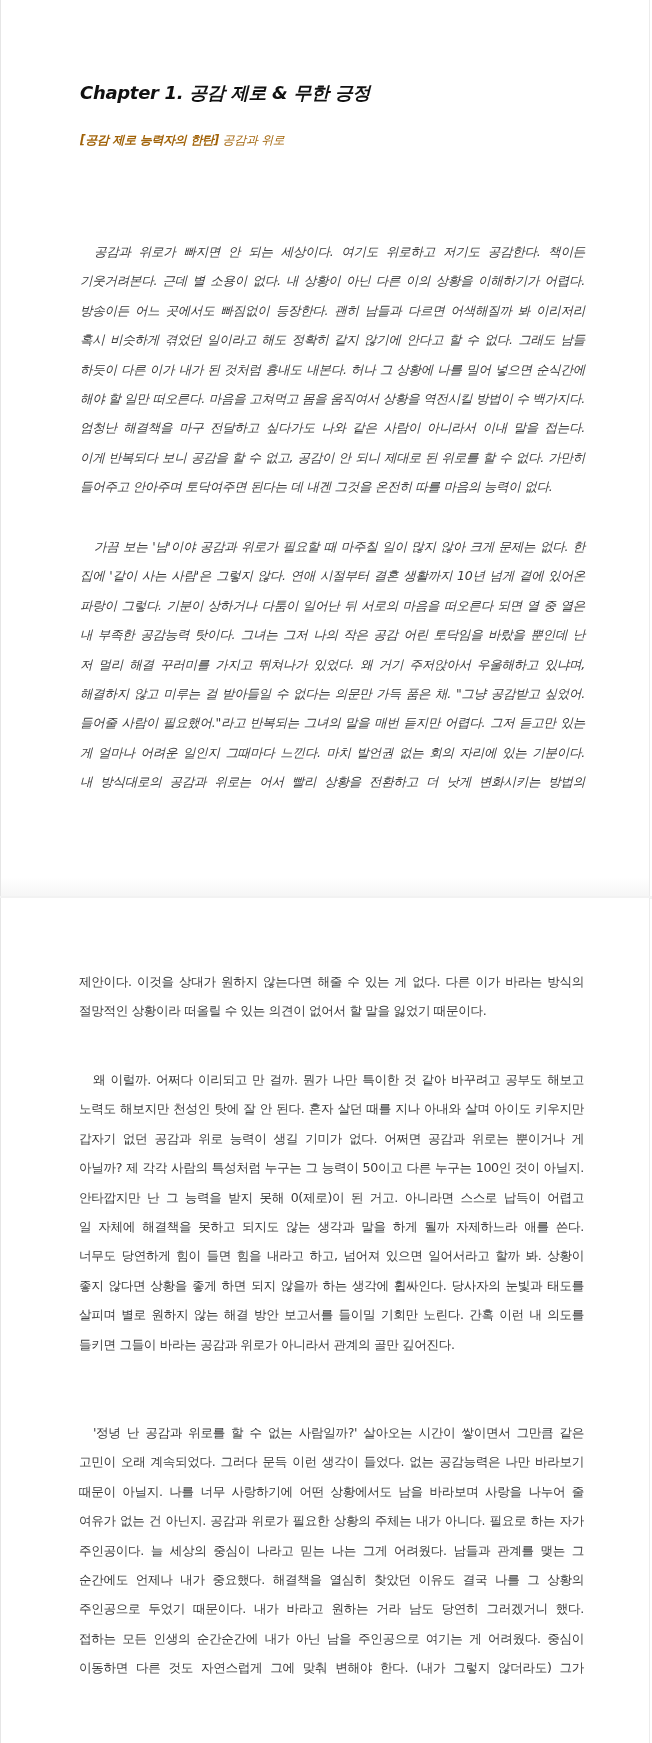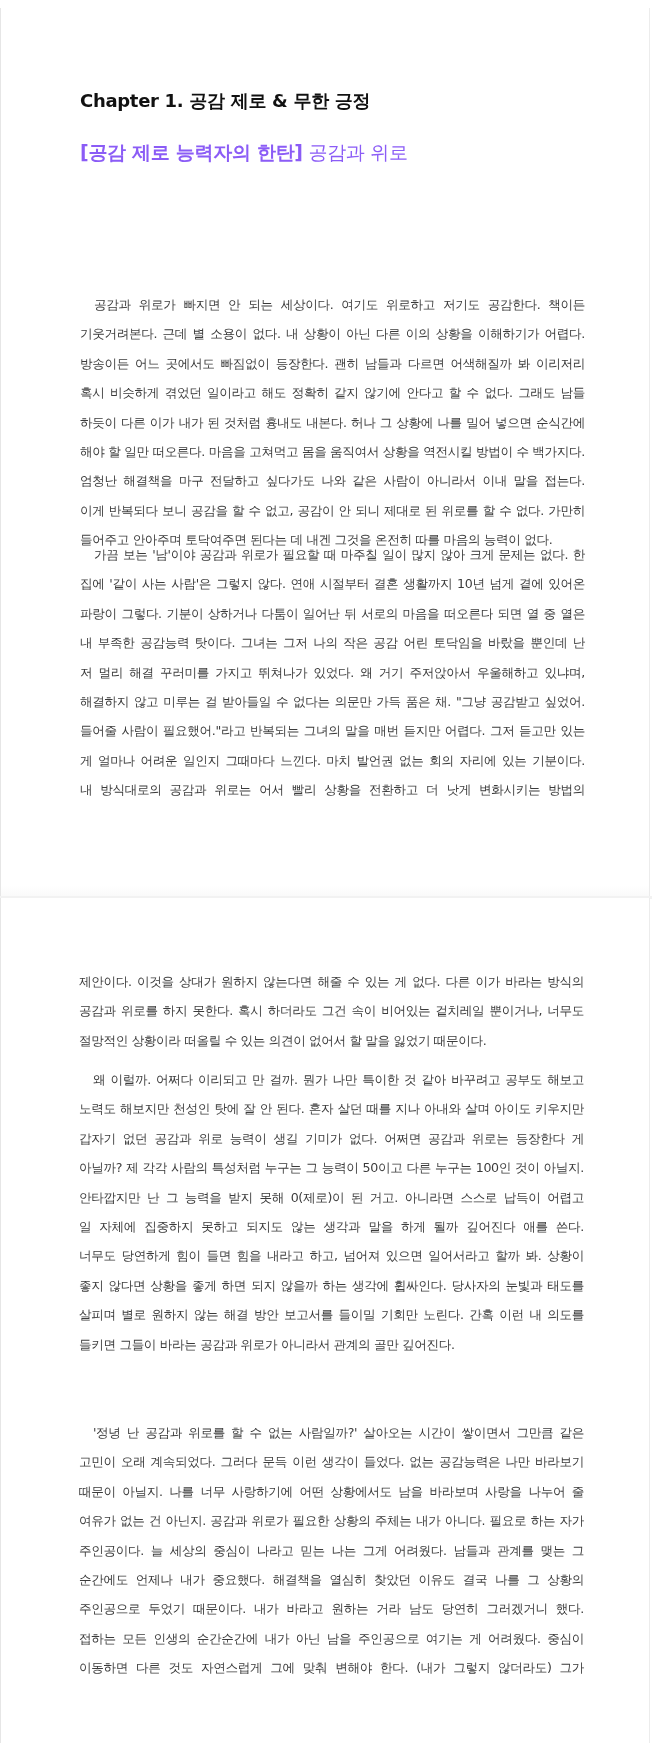--- a/index.html
+++ b/index.html
@@ -23,21 +23,21 @@
     }
     .page {
       position: absolute;
       left: 0;
       width: 650px;
       background: #ffffff;
       border-left: 1px solid #e6e6e6;
       border-right: 1px solid #ececec;
       box-sizing: border-box;
     }
-    .page-1 { top: 8px; height: 898px; }
+    .page-1 { top: 0; height: 898px; font-style: italic; }
     .page-2 { top: 898px; height: 845px; }
     .page-1::after {
       content: "";
       position: absolute;
       left: 0; right: 0; bottom: 0;
       height: 20px;
       background: linear-gradient(to bottom, #ffffff, #f5f5f5);
     }
     .page-gap {
       position: absolute;
@@ -50,22 +50,22 @@
       left: 79px; top: 81px;
       font-size: 18px;
       font-weight: bold;
       color: #111111;
       letter-spacing: -0.3px;
       white-space: nowrap;
     }
     .section-title {
       position: absolute;
       left: 79px; top: 132px;
-      font-size: 19px;
-      color: #8b5cf6;
+      font-size: 12px;
+      color: #a16207;
       letter-spacing: -0.3px;
       white-space: nowrap;
     }
     .section-title .bracket {
       font-weight: bold;
     }
     .para {
       position: absolute;
       left: 79px;
       width: 505px;
@@ -81,21 +81,21 @@
       white-space: nowrap;
       text-align: justify;
       text-align-last: justify;
       height: 29.4px;
       overflow: visible;
     }
     .para .line.last {
       text-align-last: left;
     }
     .indent { padding-left: 14px; }
-    .p1 { top: 237px; margin-top: 45px; }
+    .p1 { top: 237px; }
     .p2 { top: 532px; }
     .p3 { top: 947px; margin-top: 20px; }
     .p4 { top: 1065px; }
     .p5 { top: 1418px; }
   </style>
 </head>
 <body>
 
 <div class="viewer">
 
@@ -127,31 +127,30 @@
       <span class="line">내 방식대로의 공감과 위로는 어서 빨리 상황을 전환하고 더 낫게 변화시키는 방법의</span>
     </div>
   </div>
 
   <div class="page-gap"></div>
 
   <div class="page page-2"></div>
 
   <div class="para p3">
     <span class="line">제안이다. 이것을 상대가 원하지 않는다면 해줄 수 있는 게 없다. 다른 이가 바라는 방식의</span>
-    <span class="line">공감과 위로를 하지 못한다. 혹시 하더라도 그건 속이 비어있는 겉치레일 뿐이거나, 너무도</span>
     <span class="line last">절망적인 상황이라 떠올릴 수 있는 의견이 없어서 할 말을 잃었기 때문이다.</span>
   </div>
 
   <div class="para p4">
     <span class="line indent">왜 이럴까. 어쩌다 이리되고 만 걸까. 뭔가 나만 특이한 것 같아 바꾸려고 공부도 해보고</span>
     <span class="line">노력도 해보지만 천성인 탓에 잘 안 된다. 혼자 살던 때를 지나 아내와 살며 아이도 키우지만</span>
-    <span class="line">갑자기 없던 공감과 위로 능력이 생길 기미가 없다. 어쩌면 공감과 위로는 등장한다 게</span>
+    <span class="line">갑자기 없던 공감과 위로 능력이 생길 기미가 없다. 어쩌면 공감과 위로는 뿐이거나 게</span>
     <span class="line">아닐까? 제 각각 사람의 특성처럼 누구는 그 능력이 50이고 다른 누구는 100인 것이 아닐지.</span>
     <span class="line">안타깝지만 난 그 능력을 받지 못해 0(제로)이 된 거고. 아니라면 스스로 납득이 어렵고</span>
-    <span class="line">일 자체에 집중하지 못하고 되지도 않는 생각과 말을 하게 될까 깊어진다 애를 쓴다.</span>
+    <span class="line">일 자체에 해결책을 못하고 되지도 않는 생각과 말을 하게 될까 자제하느라 애를 쓴다.</span>
     <span class="line">너무도 당연하게 힘이 들면 힘을 내라고 하고, 넘어져 있으면 일어서라고 할까 봐. 상황이</span>
     <span class="line">좋지 않다면 상황을 좋게 하면 되지 않을까 하는 생각에 휩싸인다. 당사자의 눈빛과 태도를</span>
     <span class="line">살피며 별로 원하지 않는 해결 방안 보고서를 들이밀 기회만 노린다. 간혹 이런 내 의도를</span>
     <span class="line last">들키면 그들이 바라는 공감과 위로가 아니라서 관계의 골만 깊어진다.</span>
   </div>
 
   <div class="para p5">
     <span class="line indent">'정녕 난 공감과 위로를 할 수 없는 사람일까?' 살아오는 시간이 쌓이면서 그만큼 같은</span>
     <span class="line">고민이 오래 계속되었다. 그러다 문득 이런 생각이 들었다. 없는 공감능력은 나만 바라보기</span>
     <span class="line">때문이 아닐지. 나를 너무 사랑하기에 어떤 상황에서도 남을 바라보며 사랑을 나누어 줄</span>

